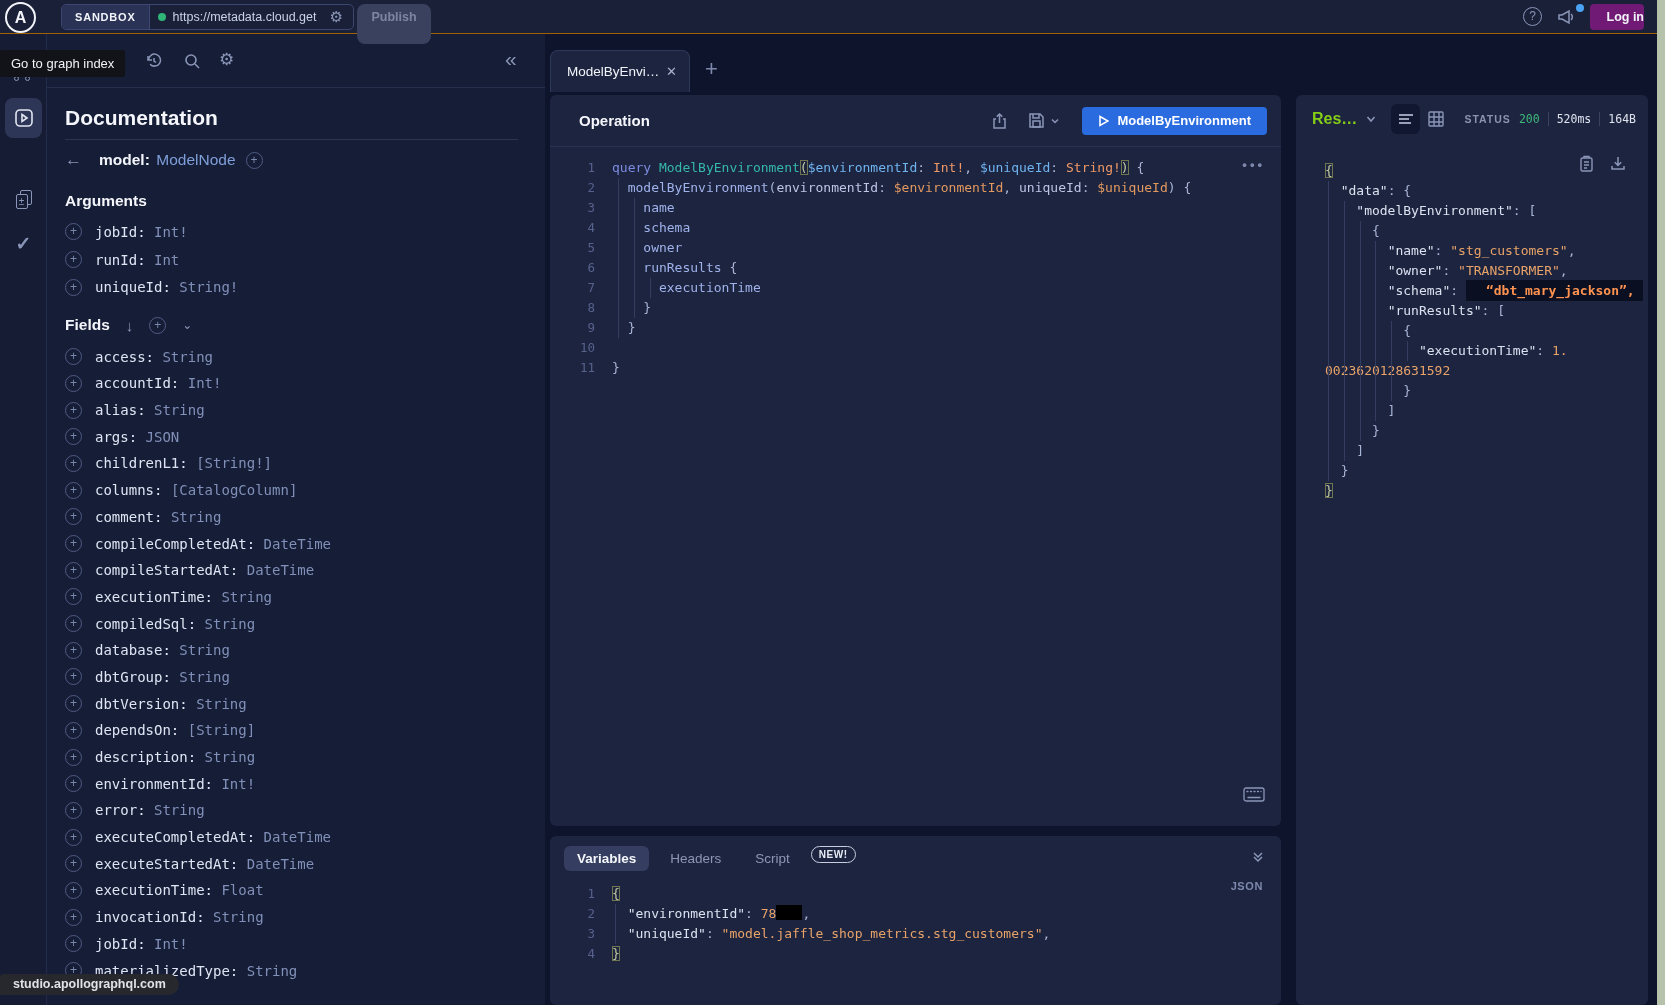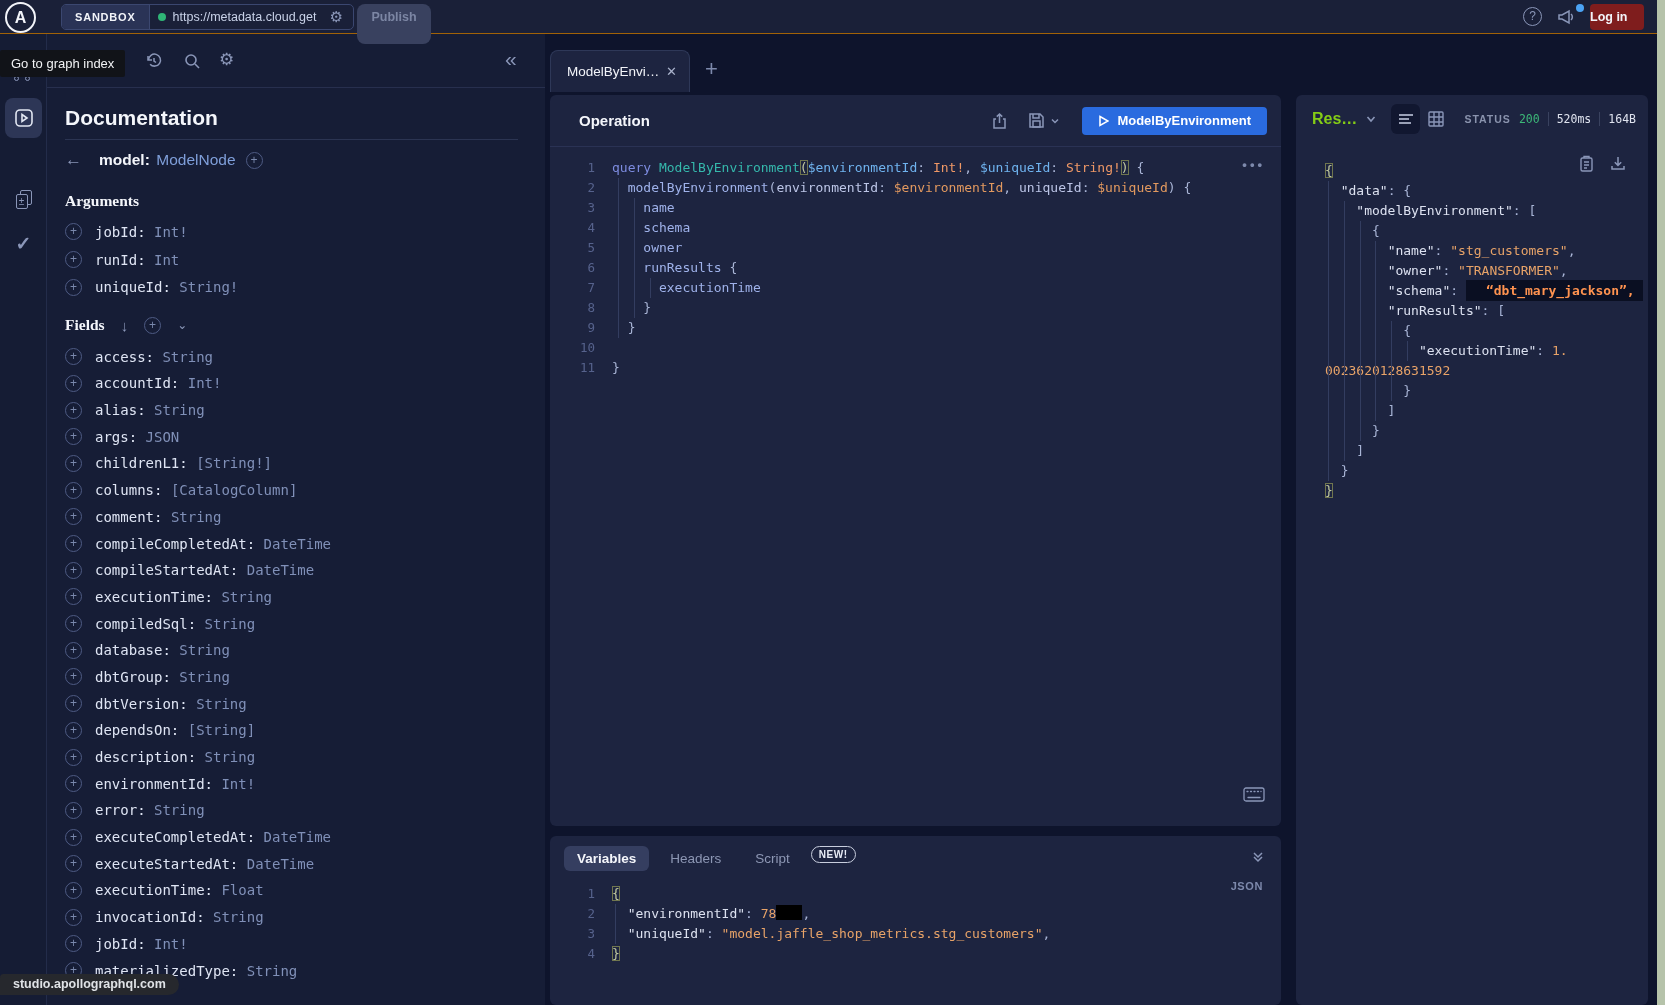--- a/index.html
+++ b/index.html
@@ -17,21 +17,21 @@
   .urlgroup { position:absolute; left:61px; top:4px; height:26px; border:1px solid #3b4770; border-radius:5px; display:flex; align-items:stretch; }
   .sandbox-chip { background:#2a3356; color:#f2f4f9; font-size:11px; font-weight:bold; letter-spacing:.8px; padding:0 13px; display:flex; align-items:center; border-right:1px solid #3b4770; border-radius:4px 0 0 4px; }
   .urlbox { display:flex; align-items:center; gap:7px; padding:0 8px; width:203px; }
   .greendot { width:8px; height:8px; border-radius:50%; background:#2fb576; flex:none; }
   .urltext { font-size:12.5px; color:#c9d2e8; white-space:nowrap; overflow:hidden; width:150px; }
   .url-gear { color:#8a96b8; font-size:15px; flex:none; }
   .publish-btn { position:absolute; left:357px; top:4px; width:74px; height:40px; background:#39415f; border-radius:8px; color:#7c86a4; font-size:12.5px; font-weight:bold; text-align:center; line-height:26px; }
   .help-icon { position:absolute; left:1523px; top:7px; width:19px; height:19px; border:1.5px solid #8a96b8; border-radius:50%; color:#8a96b8; font-size:12px; text-align:center; line-height:17px; }
   .mega-icon { position:absolute; left:1556px; top:7px; color:#8a96b8; }
   .mega-dot { position:absolute; left:1576px; top:4px; width:8px; height:8px; background:#4ba3f5; border-radius:50%; }
-  .login-btn { position:absolute; left:1590px; top:4px; width:54px; height:26px; background:#7f1d1d; border-radius:4px; color:#f2f4f9; font-size:12.5px; font-weight:bold; text-align:left; line-height:26px; }
+  .login-btn { position:absolute; left:1590px; top:4px; width:54px; height:26px; background:#701a75; border-radius:4px; color:#f2f4f9; font-size:12.5px; font-weight:bold; text-align:right; line-height:26px; }
 
   
   .rail { position:absolute; left:0; top:34px; width:47px; bottom:0; background:#151c34; border-right:1px solid #232c4a; z-index:10; }
   .rail-dots { position:absolute; left:14px; top:42px; width:18px; height:8px; }
   .rail-dots i { position:absolute; width:5px; height:5px; border:1.2px solid #8a96b8; border-radius:50%; }
   .rail-active { position:absolute; left:5px; top:64px; width:37px; height:40px; background:#2d3656; border-radius:8px; display:flex; align-items:center; justify-content:center; }
   .rail-ic { color:#aeb9d6; }
   .rail-item { position:absolute; left:5px; width:37px; height:34px; display:flex; align-items:center; justify-content:center; color:#8a96b8; }
   .copy-ic { position:relative; width:16px; height:19px; }
   .copy-ic .back { position:absolute; left:4px; top:0; width:12px; height:15px; border:1.4px solid #8a96b8; border-radius:2px; }
@@ -47,21 +47,21 @@
   .docs-toolbar { height:54px; border-bottom:1px solid #272f4e; position:relative; }
   .tb-icon { position:absolute; top:18px; color:#8a96b8; }
   .collapse-ic { position:absolute; left:458px; top:13px; color:#8a96b8; font-size:21px; }
   .docs-body { padding:0 0 0 18px; }
   .docs-title { margin-top:18px; font-size:21px; font-weight:bold; color:#f4f6fb; }
   .docs-div { margin-top:9px; width:453px; border-top:1px solid #2b3452; }
   .model-row { margin-top:8px; height:24px; display:flex; align-items:center; gap:10px; }
   .back-arrow { color:#8a96b8; font-size:17px; width:24px; }
   .model-name { font-size:15.5px; font-weight:bold; color:#f4f6fb; }
   .model-type { font-size:15.5px; color:#7f9fda; margin-left:2px; }
-  .section-h { margin-top:20px; font-size:15.5px; font-weight:bold; color:#f4f6fb;font-family:Liberation Serif, serif; }
+  .section-h { margin-top:20px; font-size:15.5px; font-weight:bold; color:#f4f6fb; }
   .fields-h { margin-top:15px; display:flex; align-items:center; gap:16px; }
   .sort-arrow { color:#8a96b8; font-size:15px; }
   .chev { color:#8a96b8; font-size:12px; }
   .plus-circle { flex:none; width:17px; height:17px; border:1.3px solid #4e5b84; border-radius:50%; color:#7a88ac; font-size:12px; line-height:15px; text-align:center; }
   .arg-rows { margin-top:8px; }
   .doc-row { height:27.8px; display:flex; align-items:center; gap:13px; }
   .field-rows { margin-top:9px; }
   .field-rows .doc-row { height:26.7px; }
   .doc-name { font-family:"DejaVu Sans Mono", monospace; font-size:14px; color:#dfe5f4; }
   .doc-type { font-family:"DejaVu Sans Mono", monospace; font-size:14px; color:#8090b8; }

